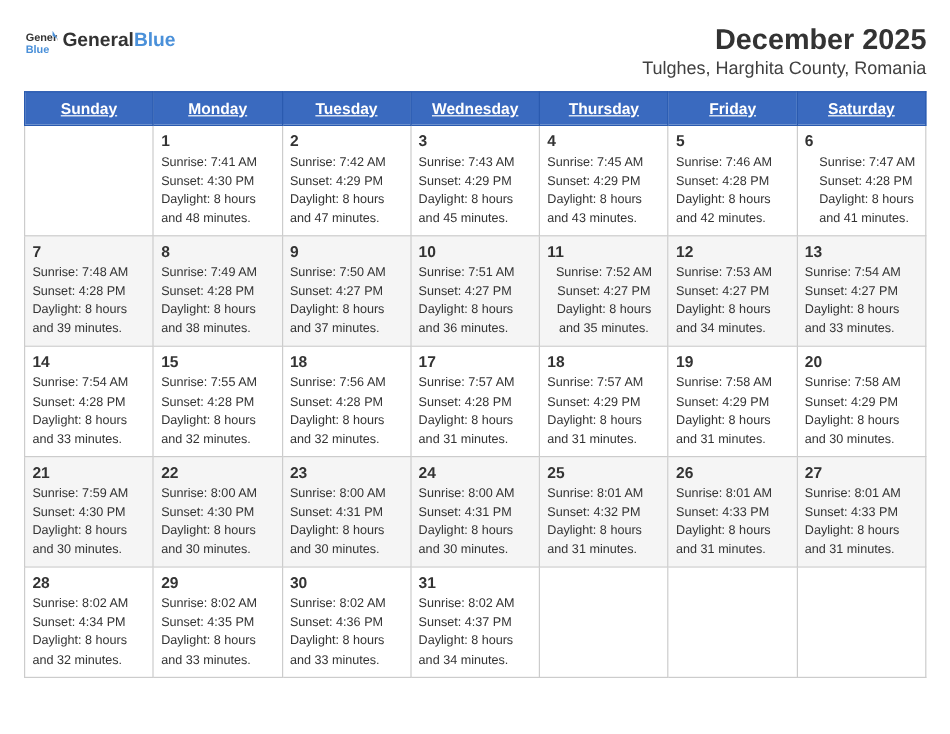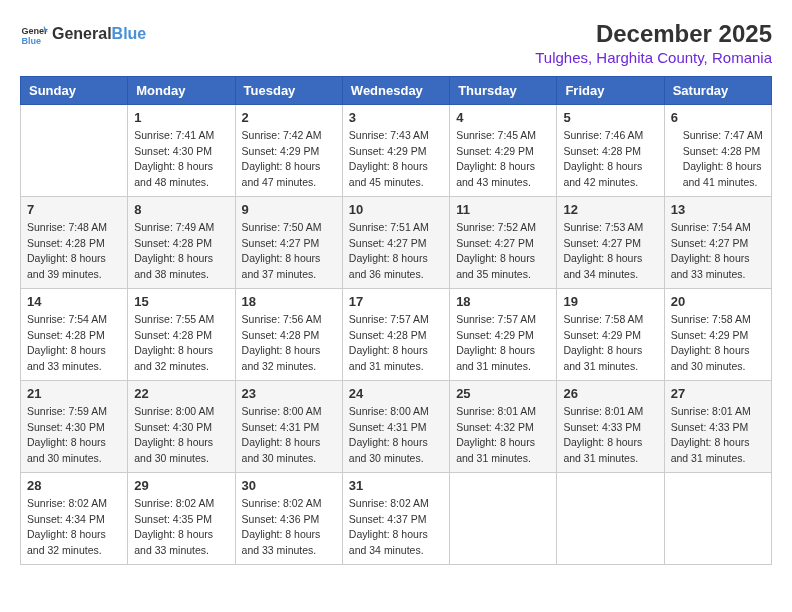--- a/index.html
+++ b/index.html
@@ -29,35 +29,36 @@
       text-align: right;
     }
     .main-title {
       font-size: 24px;
       font-weight: bold;
       color: #333;
       line-height: 1.2;
     }
     .subtitle {
       font-size: 15px;
-      color: #6d28d9;
+      color: #404040;
     }
     .calendar {
       width: 100%;
       border-collapse: collapse;
       border: 1px solid #ccc;
     }
     .calendar th {
       background: #3a6abf;
       color: #fff;
       font-size: 13px;
       font-weight: bold;
       padding: 6px 8px;
-      text-align: left;
+      text-align: center;
       border: 1px solid #2a5aaf;
+      text-decoration: underline;
     }
     .calendar td {
       vertical-align: top;
       border: 1px solid #ccc;
       padding: 5px 6px;
       min-height: 80px;
       width: calc(100% / 7);
       background: #fff;
     }
     .calendar tr:nth-child(even) td {
@@ -183,21 +184,21 @@
         </td>
         <td>
           <span class="day-number">10</span>
           <div class="day-info" style="white-space: pre-line;">Sunrise: 7:51 AM
 Sunset: 4:27 PM
 Daylight: 8 hours
 and 36 minutes.</div>
         </td>
         <td>
           <span class="day-number">11</span>
-          <div class="day-info" style="white-space: pre-line;">Sunrise: 7:52 AM
+          <div class="day-info" style="white-space: pre-line; text-align: center;">Sunrise: 7:52 AM
 Sunset: 4:27 PM
 Daylight: 8 hours
 and 35 minutes.</div>
         </td>
         <td>
           <span class="day-number">12</span>
           <div class="day-info" style="white-space: pre-line;">Sunrise: 7:53 AM
 Sunset: 4:27 PM
 Daylight: 8 hours
 and 34 minutes.</div>

